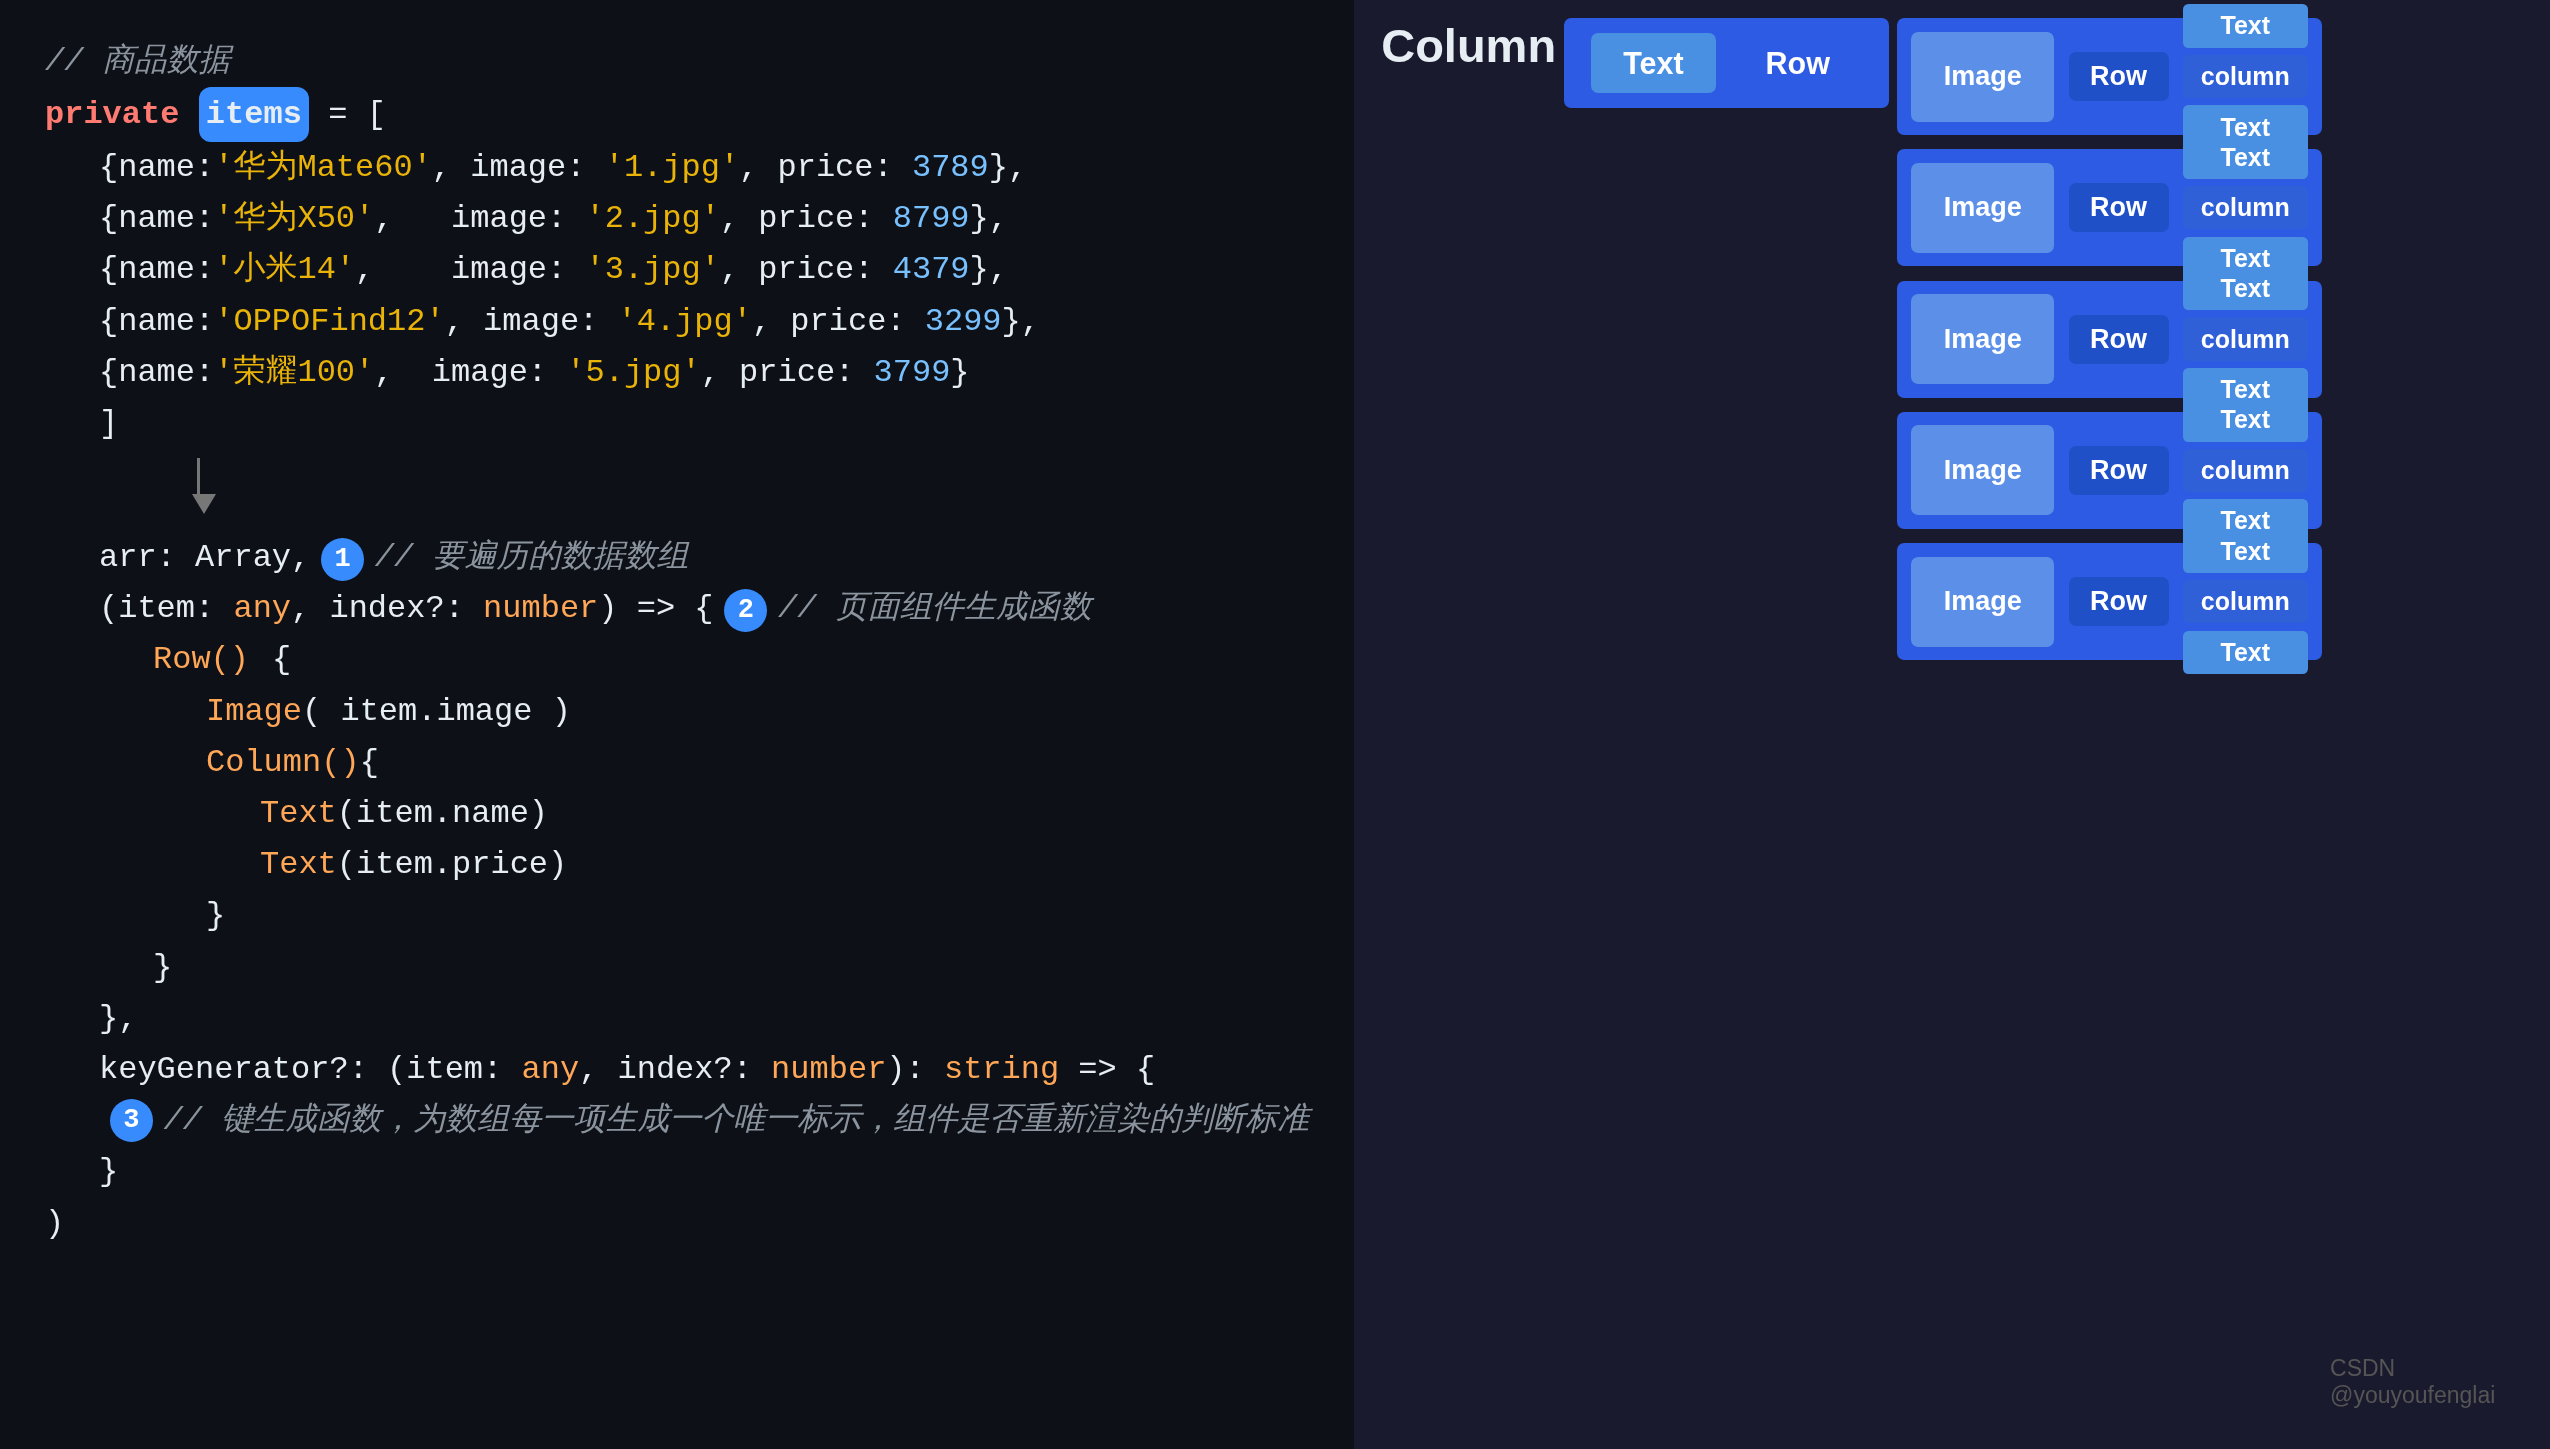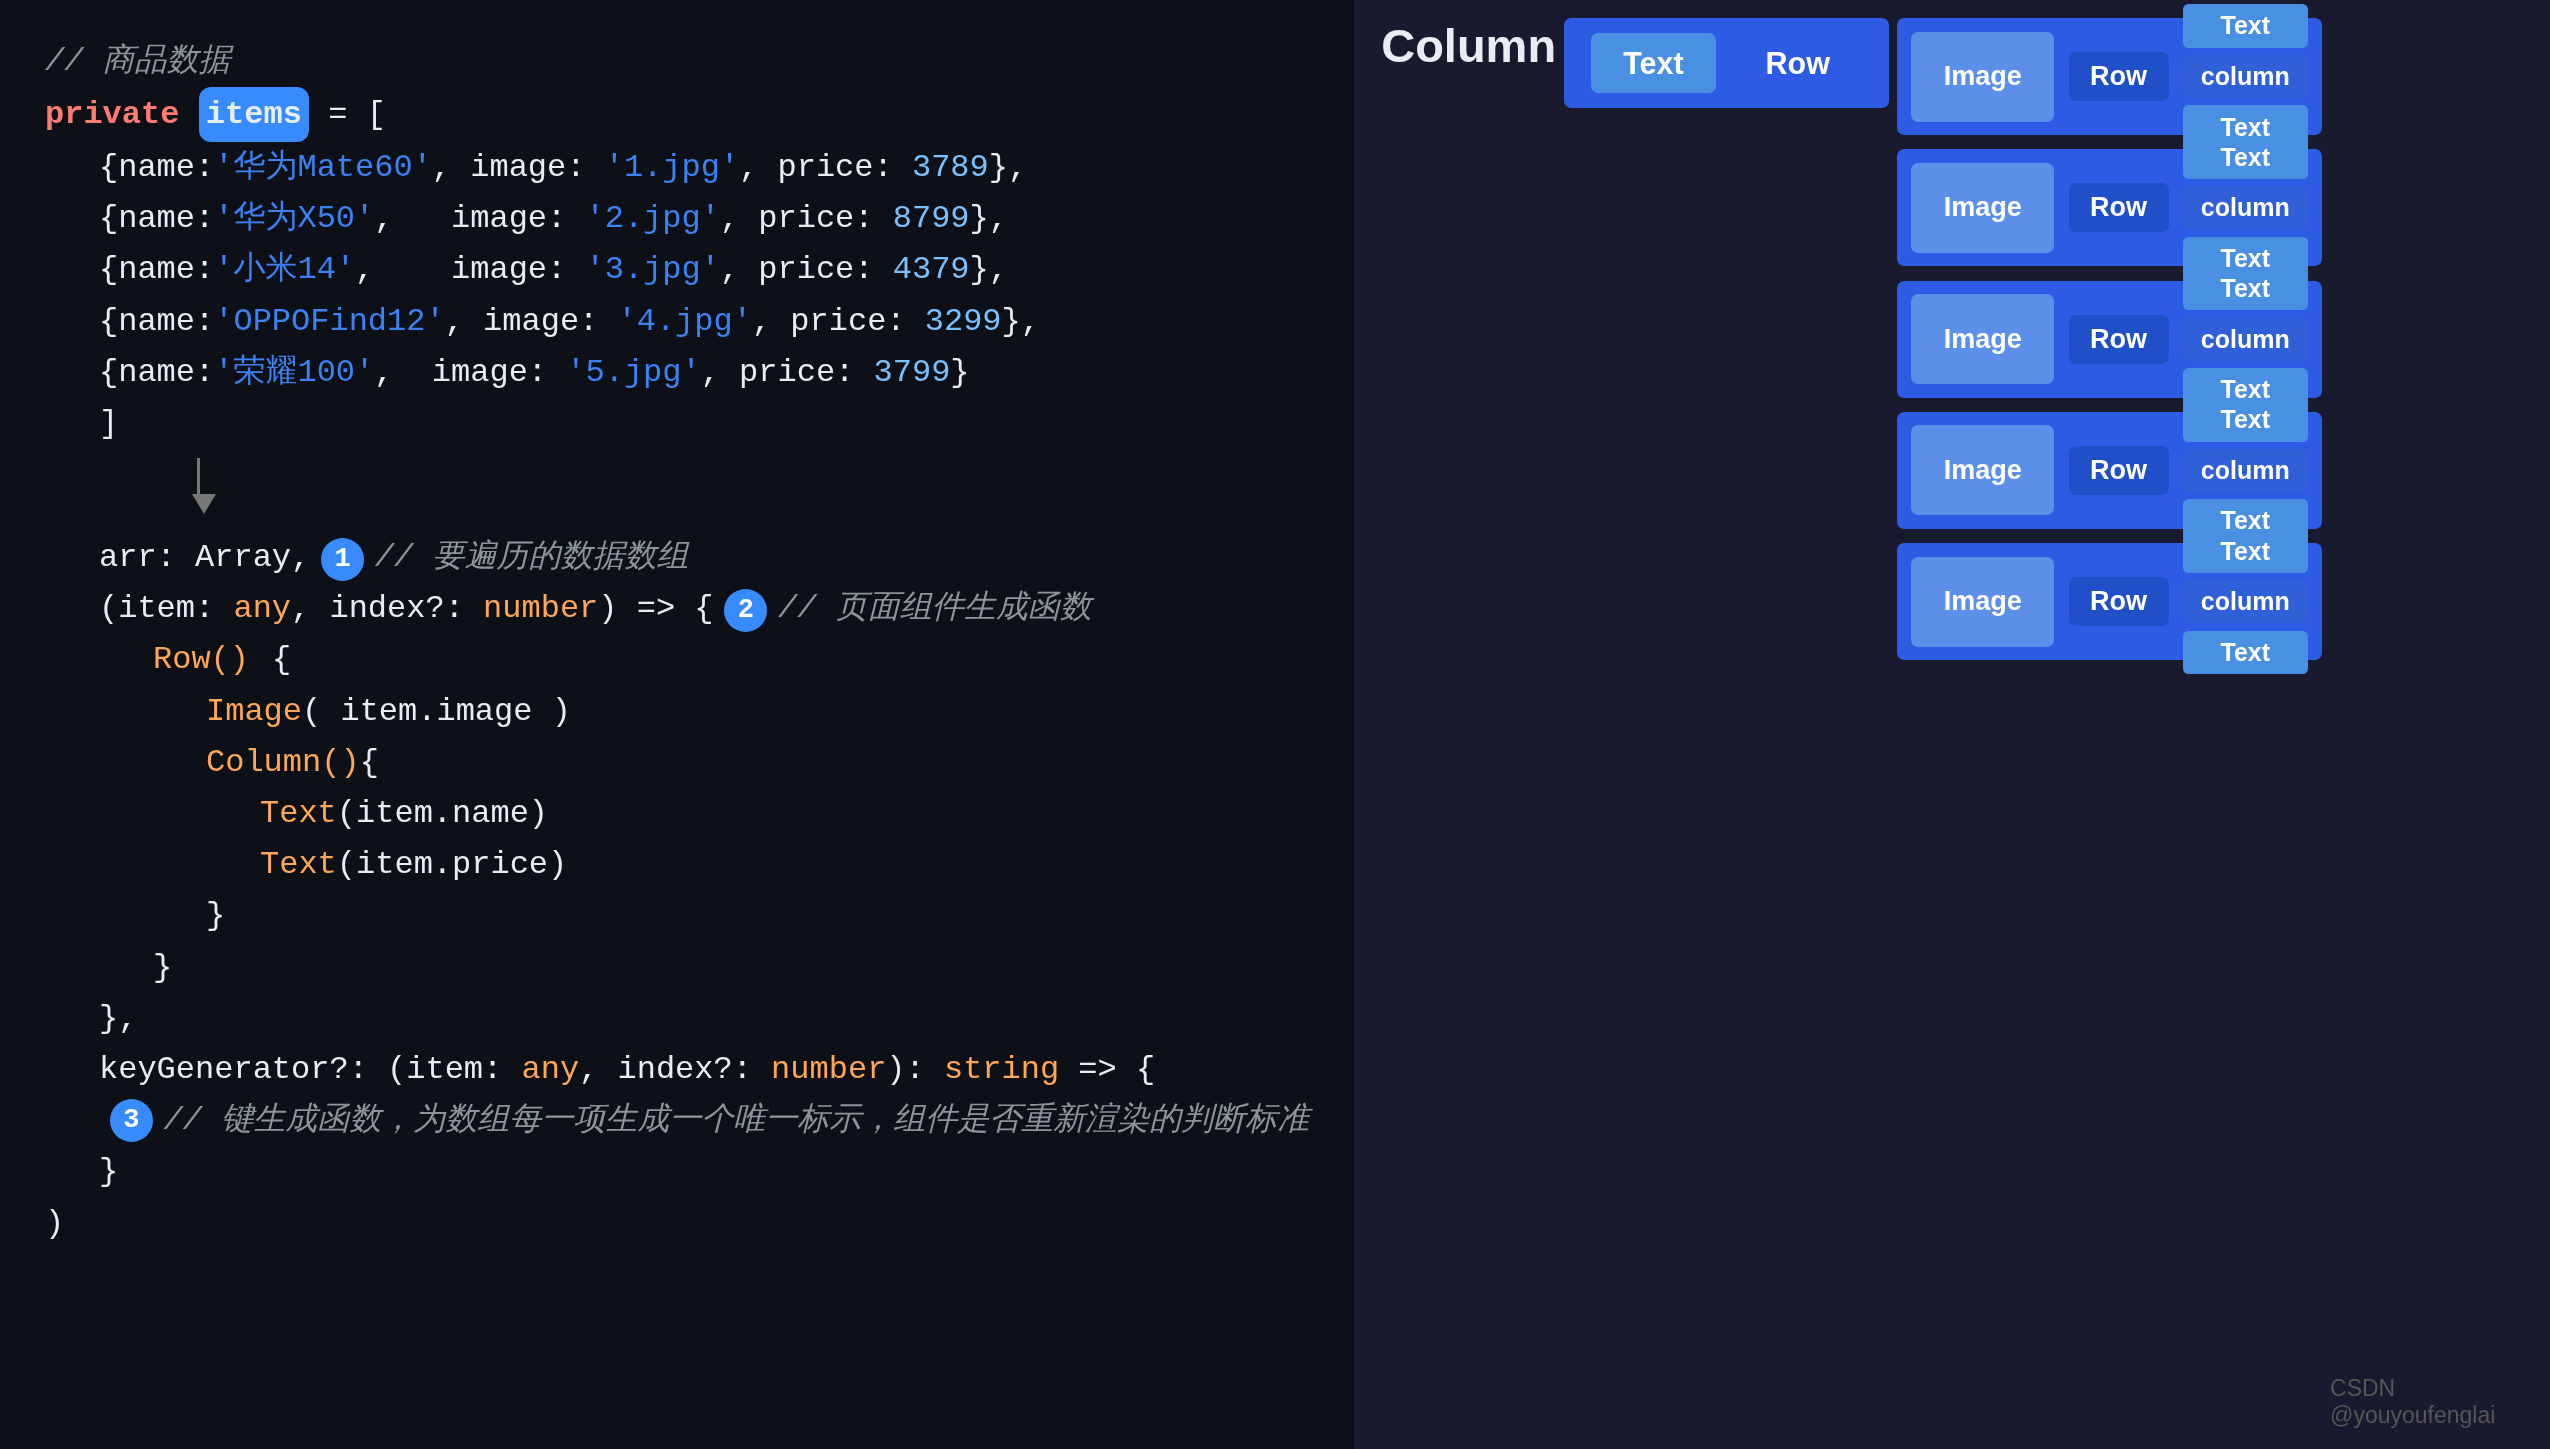--- a/index.html
+++ b/index.html
@@ -33,21 +33,21 @@
       color: #e6edf3; 
       background: #388bfd;
       padding: 1.8px 7.2px;
       border-radius: 12px;
       font-weight: bold;
     }
     .kw-foreach { color: #79c0ff; }
     .kw-any { color: #ffa657; }
     .kw-number { color: #ffa657; }
     .kw-string { color: #ffa657; }
-    .str-val { color: #3b82f6; }
+    .str-val { color: #eab308; }
     .num-val { color: #79c0ff; }
     .comment { color: #8b949e; font-style: italic; }
     .comment-cn { color: #8b949e; font-style: italic; }
     .fn-row { color: #ffa657; }
     .fn-image { color: #ffa657; }
     .fn-column { color: #ffa657; }
     .fn-text { color: #ffa657; }
     .white { color: #e6edf3; }
     .indent1 { padding-left: 54px; }
     .indent2 { padding-left: 108px; gap: 23px; }
@@ -354,16 +354,16 @@
       <div class="column-stack">
         <div class="col-text-btn">Text</div>
         <div class="col-column-btn">column</div>
         <div class="col-text-btn">Text</div>
       </div>
     </div>
 
   </div>
 
   <div style="position:relative; flex:1;">
-    <div style="position:absolute; bottom:3px; right:9px; color:#555; font-size:23px; font-family:Arial,sans-serif;">CSDN @youyoufenglai</div>
+    <div style="position:absolute; bottom:23px; right:9px; color:#555; font-size:23px; font-family:Arial,sans-serif;">CSDN @youyoufenglai</div>
   </div>
 </div>
 
 
 </body></html>

